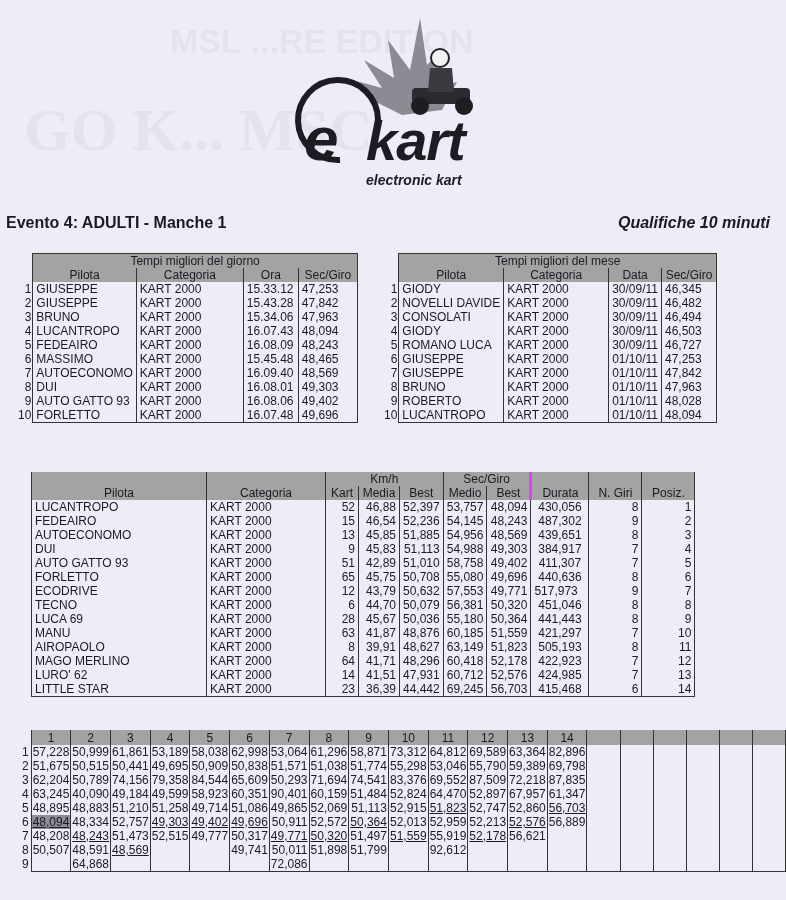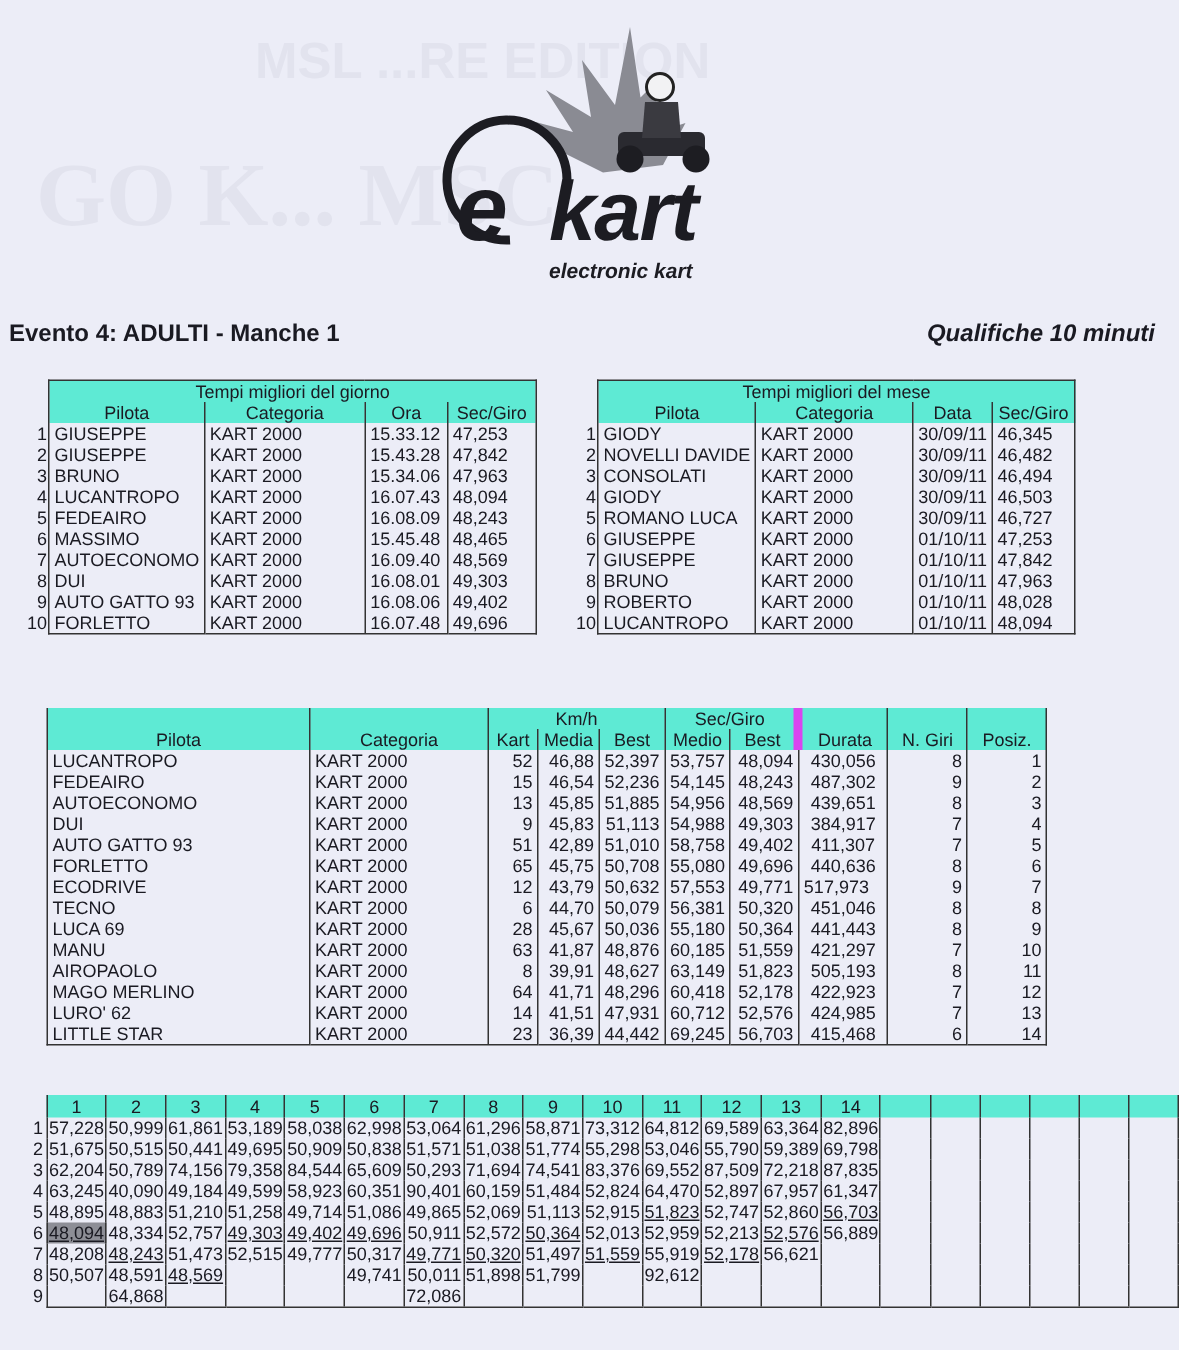--- a/index.html
+++ b/index.html
@@ -19,21 +19,21 @@
   .logo svg { width: 100%; height: 100%; }
 
   .event-title {
     position: absolute; left: 6px; top: 214px; font-size: 16px; font-weight: bold;
   }
   .session-title {
     position: absolute; right: 16px; top: 214px; font-size: 16px; font-weight: bold; font-style: italic; margin-left: 12px;
   }
 
   table { border-collapse: collapse; font-size: 12px; }
-  .hdr { background: #5eead4; }
+  .hdr { background: #a3a3a3; }
   td, th { padding: 0 3px; height: 14px; line-height: 14px; white-space: nowrap; }
 
   
   .best { position: absolute; }
   .best th { font-weight: normal; text-align: center; border-left: 1px solid #333; }
   .best .rank { text-align: right; border: none; background: transparent; width: 12px; padding: 0 1px 0 0; }
   .best td.c { border-left: 1px solid #333; }
   .best td.num { text-align: left; }
   .best tbody tr:last-child td:not(.rank) { border-bottom: 1px solid #333; }
   .best .rightb { border-right: 1px solid #333; }
@@ -264,21 +264,21 @@
       </tbody>
   </table>
 
   <table class="results">
     <thead>
       <tr>
         <th class="hdr" rowspan="2" style="width:168px;vertical-align:bottom;border-left:1px solid #333;">Pilota</th>
         <th class="hdr" rowspan="2" style="width:112px;vertical-align:bottom;border-left:1px solid #333;">Categoria</th>
         <th class="hdr" colspan="3" style="border-left:1px solid #333;">Km/h</th>
         <th class="hdr" colspan="2" style="border-left:1px solid #333;">Sec/Giro</th>
-        <th class="hdr" rowspan="2" style="width:50px;vertical-align:bottom;border-left:6px solid #d946ef;">Durata</th>
+        <th class="hdr" rowspan="2" style="width:50px;vertical-align:bottom;border-left:3px solid #d946ef;">Durata</th>
         <th class="hdr" rowspan="2" style="width:46px;vertical-align:bottom;border-left:1px solid #333;">N. Giri</th>
         <th class="hdr rb" rowspan="2" style="width:46px;vertical-align:bottom;border-left:1px solid #333;">Posiz.</th>
       </tr>
       <tr>
         <th class="hdr" style="width:26px;border-left:1px solid #333;">Kart</th>
         <th class="hdr" style="width:34px;border-left:1px solid #333;">Media</th>
         <th class="hdr" style="width:36px;border-left:1px solid #333;">Best</th>
         <th class="hdr" style="width:36px;border-left:1px solid #333;">Medio</th>
         <th class="hdr" style="width:36px;border-left:1px solid #333;">Best</th>
       </tr>

